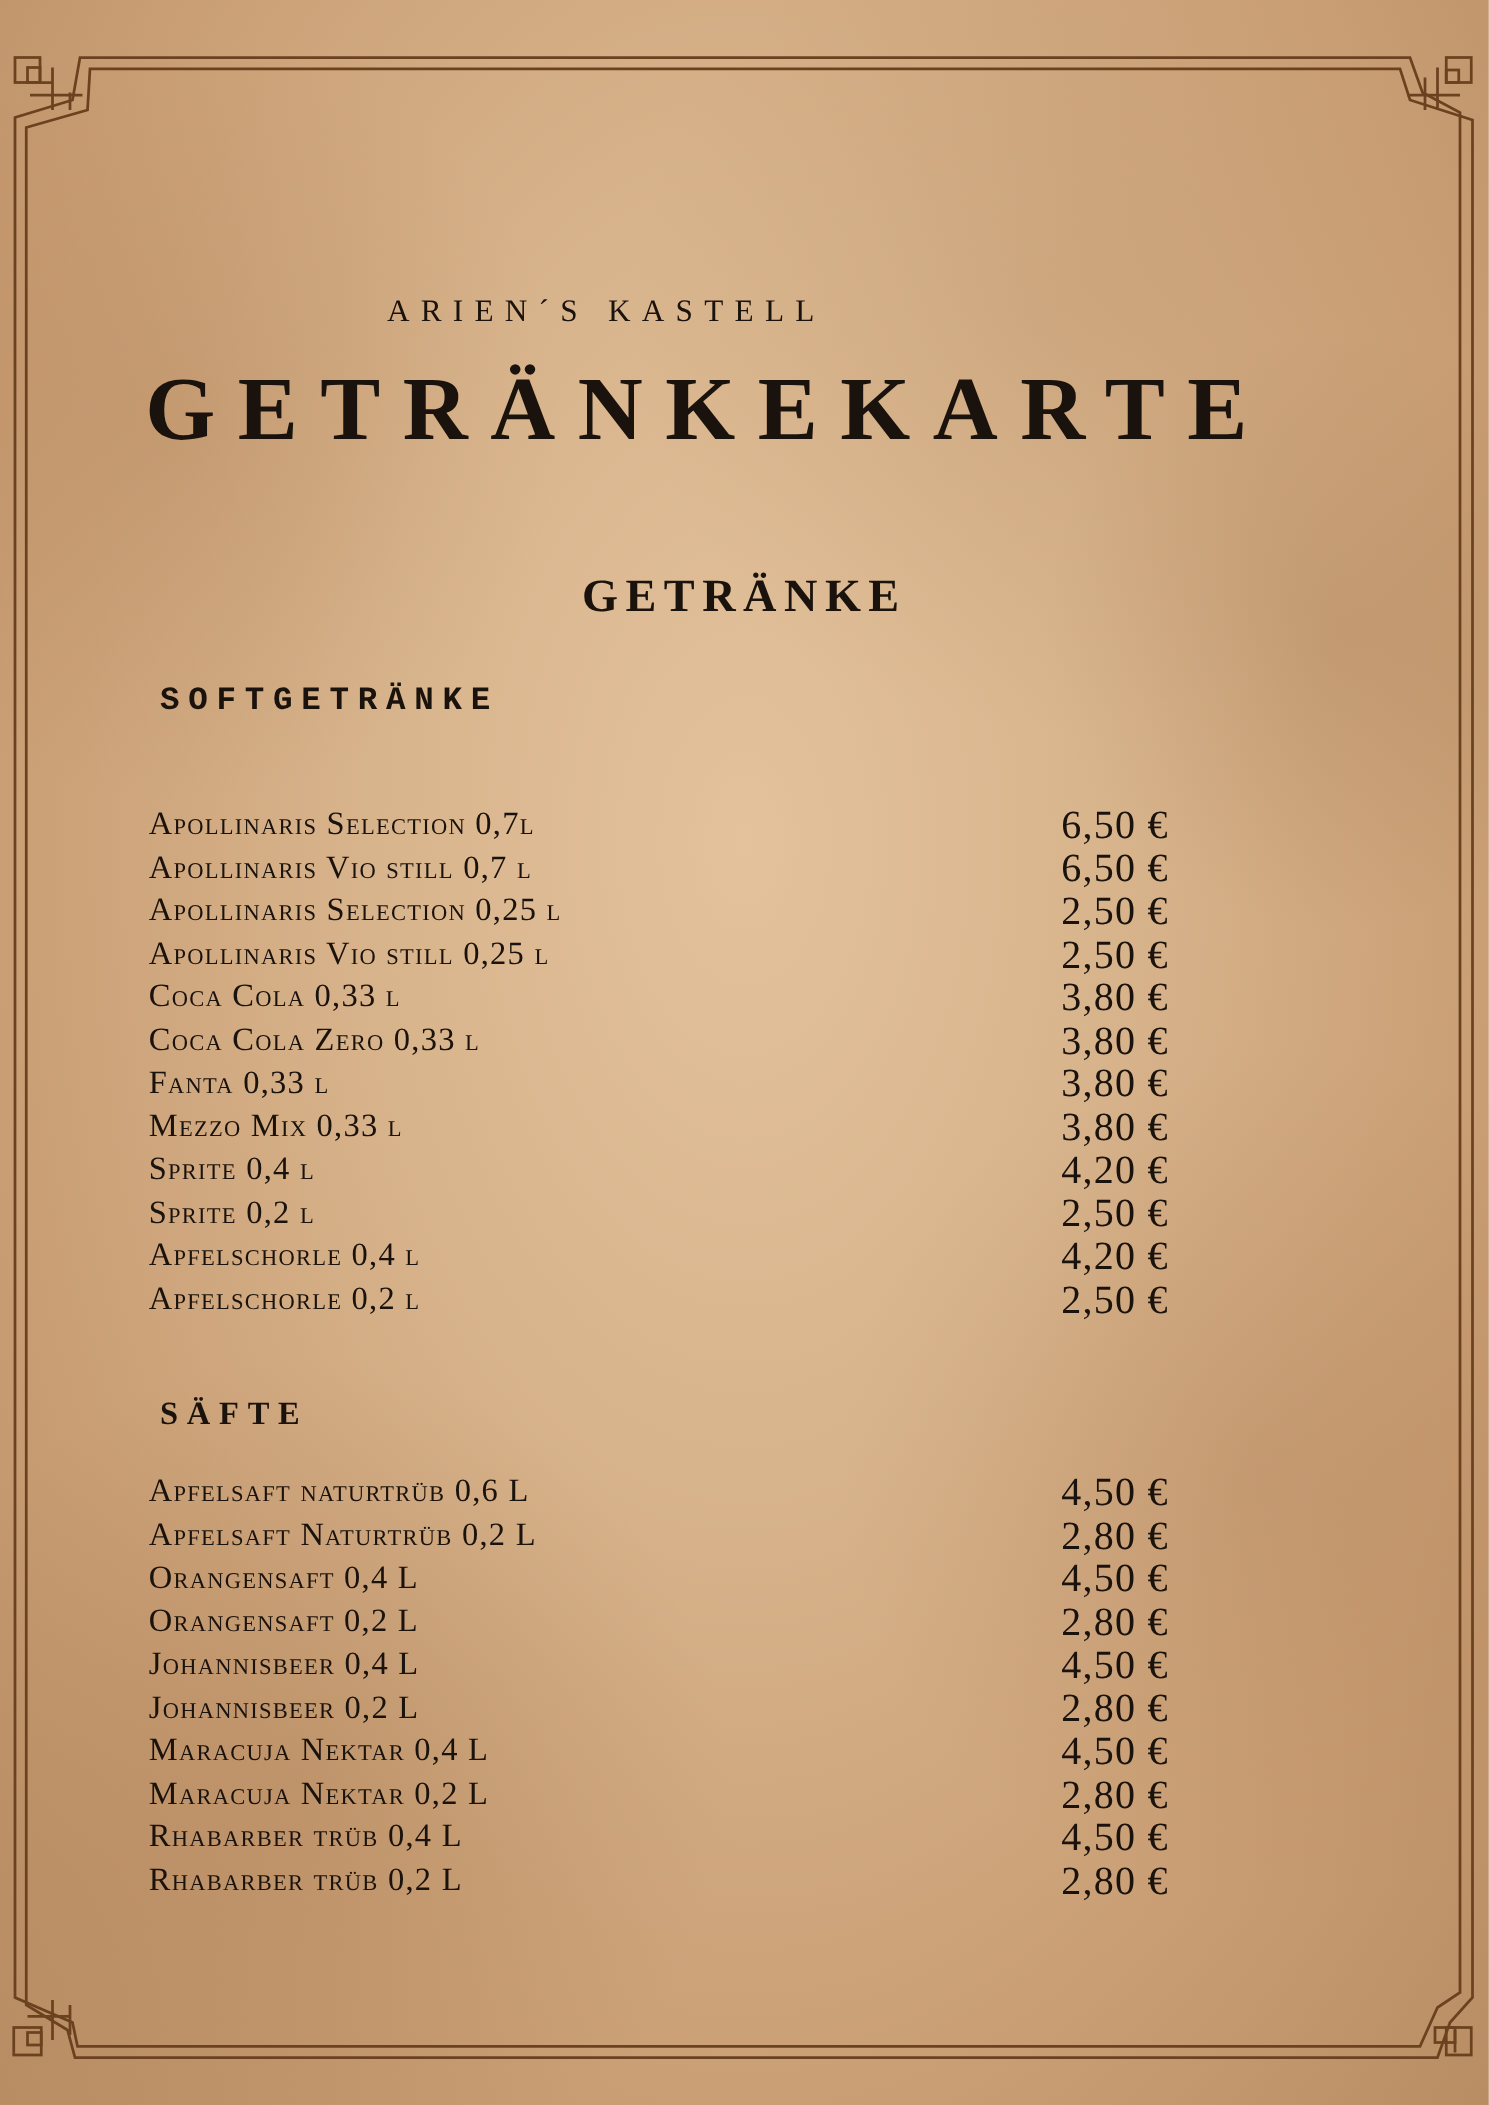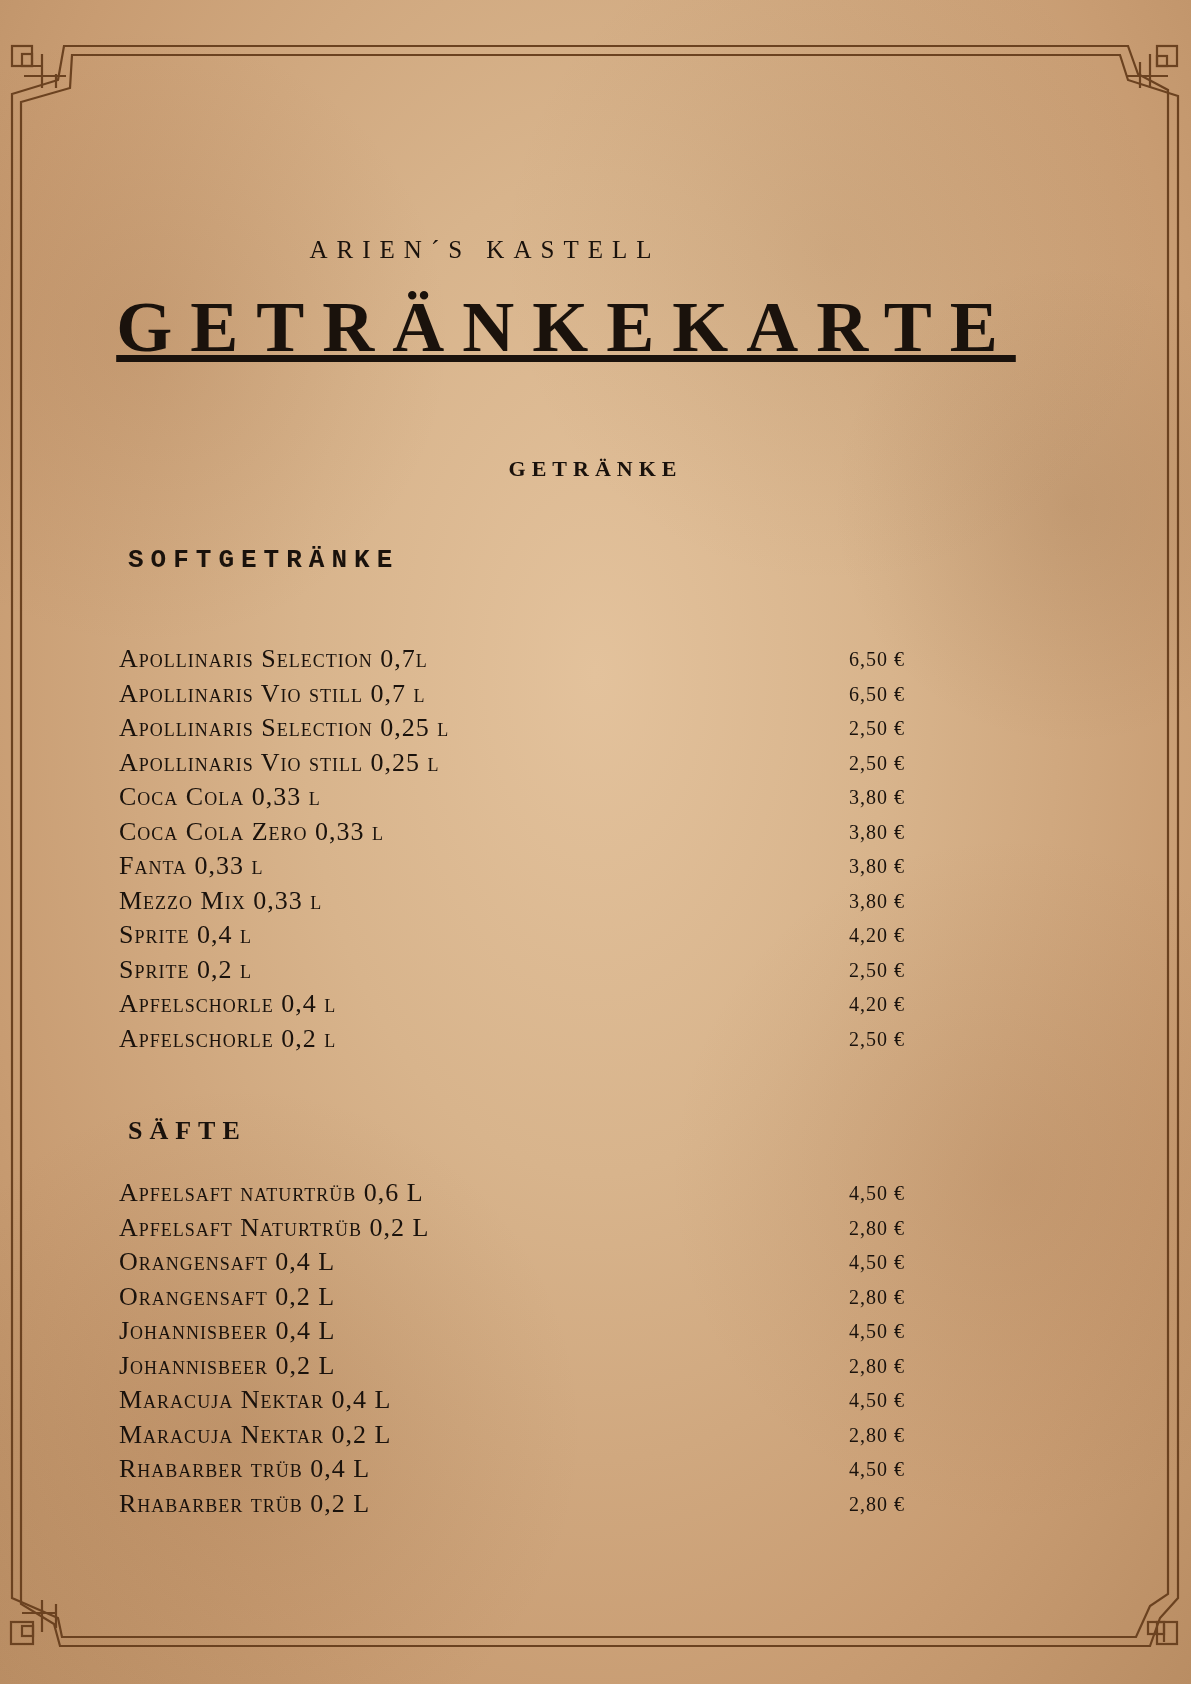--- a/index.html
+++ b/index.html
@@ -21,38 +21,38 @@
   }
   .frame { position:absolute; pointer-events:none; }
   .frame svg { position:absolute; left:0; top:0; }
 
   .header-sub {
     position:absolute; left:0; width:970px; top:236px; text-align:center;
     font-size:25px; letter-spacing:9px; font-weight:normal;
   }
   .header-title {
     position:absolute; left:0; width:1132px; top:286px; text-align:center;
-    font-size:72px; letter-spacing:18px; font-weight:bold;text-decoration:underline;
+    font-size:72px; letter-spacing:18px; font-weight:bold;
   }
   .section-title {
     position:absolute; left:0; width:1191px; top:456px; text-align:center;
-    font-size:22px; letter-spacing:6px; font-weight:bold;
+    font-size:37px; letter-spacing:6px; font-weight:bold;
   }
   .cat-title {
     position:absolute; left:128px;
     font-size:26px; letter-spacing:7px; font-weight:bold;
   }
   .list { position:absolute; left:119px; width:820px; }
   .row {
     display:flex; justify-content:space-between; align-items:flex-end;
     height:34.5px; line-height:34.5px;
     font-size:26px; font-variant:small-caps; letter-spacing:1px;
   }
   .row .name { white-space:nowrap; }
-  .row .price { width:90px; text-align:left; font-variant:normal; font-size:20px; }
+  .row .price { width:90px; text-align:left; font-variant:normal; font-size:32px; }
 </style>
 </head>
 <body>
 
 <div class="texture"></div>
 
 <div class="frame">
   <svg width="1191" height="1684" viewBox="0 0 1191 1684">
     <g fill="none" stroke="#6b4220" stroke-width="2.2">
 

